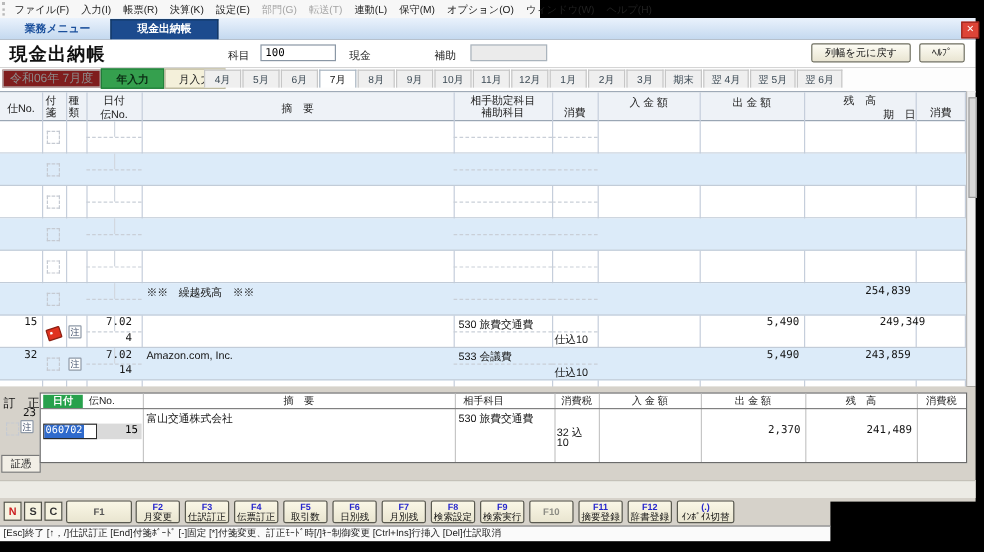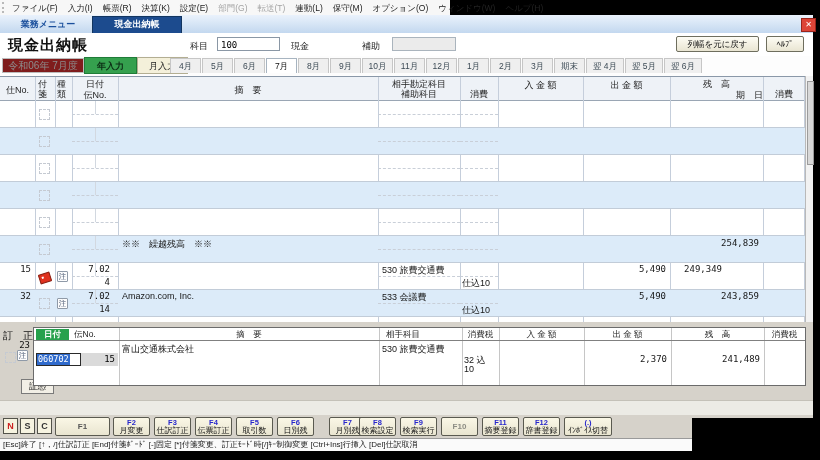--- a/index.html
+++ b/index.html
@@ -77,21 +77,21 @@
   .ecell{position:absolute;font-size:9px;color:#161616;white-space:nowrap;}
   .dateheader{position:absolute;left:2px;top:1px;width:33px;height:11px;background:#27a14c;color:#fff;
               font-size:8.5px;font-weight:bold;line-height:11px;text-align:center;}
   .dateinput{position:absolute;left:2px;top:25px;width:45px;height:13px;border:1px solid #2a2a2a;background:#fff;
              box-sizing:border-box;display:flex;align-items:center;}
   .datesel{background:#2f6acc;color:#fff;font-size:8.5px;line-height:11px;padding:0 1px;}
   .slipcell{position:absolute;left:47px;top:25px;width:37px;height:13px;background:#dadada;
             font-size:9px;line-height:13px;text-align:right;padding-right:3px;box-sizing:border-box;}
   .gut{position:absolute;font-size:9px;color:#111;}
   .evidencetab{left:1px;top:379px;width:33px;height:15px;background:#f2efe6;border:1px solid #7a7a7a;
-               font-size:8.5px;line-height:13px;text-align:center;box-sizing:border-box;color:#222;margin-left:20px;}
+               font-size:8.5px;line-height:13px;text-align:center;box-sizing:border-box;color:#222;}
 
   
   .fkeybar{left:0;top:415px;width:692px;height:23px;background:#d6d2ca;}
   .nsc{position:absolute;top:3px;width:15px;height:16px;background:#f6f3e0;border:1px solid #52524a;
        font-size:9px;font-weight:bold;text-align:center;line-height:14px;box-sizing:border-box;color:#333;}
   .fkey{position:absolute;top:2px;width:37px;height:19px;background:linear-gradient(#faf7e6,#e9e5d0);
         border:1px solid #5a5a50;border-radius:2px;box-sizing:border-box;overflow:hidden;}
   .fk-key{font-size:7.5px;font-weight:bold;color:#2626cc;text-align:center;line-height:8px;margin-top:1px;}
   .fk-label{font-size:8px;color:#111;text-align:center;line-height:8px;white-space:nowrap;}
   .fkey.blank .fk-key{color:#555;line-height:16px;font-size:8px;}
@@ -245,21 +245,21 @@
         <div class="dash" style="left:378px;width:82px;"></div>
         <div class="dash" style="left:460px;width:38px;"></div>
       <div class="cell num" style="left:0;width:31px;top:1px;text-align:right;">15</div>
       <div class="flagicon" style="left:39px;top:10px;"></div>
       <div class="noteicon" style="left:57px;top:8px;">注</div>
       <div class="cell num" style="left:72px;width:38px;top:1px;text-align:right;">7.02</div>
       <div class="cell num" style="left:72px;width:38px;top:14px;text-align:right;">4</div>
       <div class="cell" style="left:382px;top:1px;">530 旅費交通費</div>
       <div class="cell" style="left:462px;top:14px;">仕込10</div>
       <div class="cell num" style="left:583px;width:83px;top:1px;text-align:right;">5,490</div>
-      <div class="cell num" style="left:633px;width:89px;top:1px;text-align:right;">249,349</div>
+      <div class="cell num" style="left:670px;width:89px;top:1px;text-align:right;padding-left:12px;">249,349</div>
     </div>
 
     <div class="row alt" style="top:213px;">
       <div class="stub"></div>
         <div class="dash" style="left:72px;width:46px;"></div>
         <div class="dash" style="left:378px;width:82px;"></div>
         <div class="dash" style="left:460px;width:38px;"></div>
       <div class="cell num" style="left:0;width:31px;top:1px;text-align:right;">32</div>
       <div class="bracket" style="left:39px;top:8px;"></div>
       <div class="noteicon" style="left:57px;top:8px;">注</div>
@@ -337,21 +337,21 @@
       <div class="fk-label">伝票訂正</div>
     </div>
     <div class="fkey" style="left:236px;">
       <div class="fk-key">F5</div>
       <div class="fk-label">取引数</div>
     </div>
     <div class="fkey" style="left:277px;">
       <div class="fk-key">F6</div>
       <div class="fk-label">日別残</div>
     </div>
-    <div class="fkey" style="left:318px;margin-left:11px;">
+    <div class="fkey" style="left:318px;">
       <div class="fk-key">F7</div>
       <div class="fk-label">月別残</div>
     </div>
     <div class="fkey" style="left:359px;">
       <div class="fk-key">F8</div>
       <div class="fk-label">検索設定</div>
     </div>
     <div class="fkey" style="left:400px;">
       <div class="fk-key">F9</div>
       <div class="fk-label">検索実行</div>

